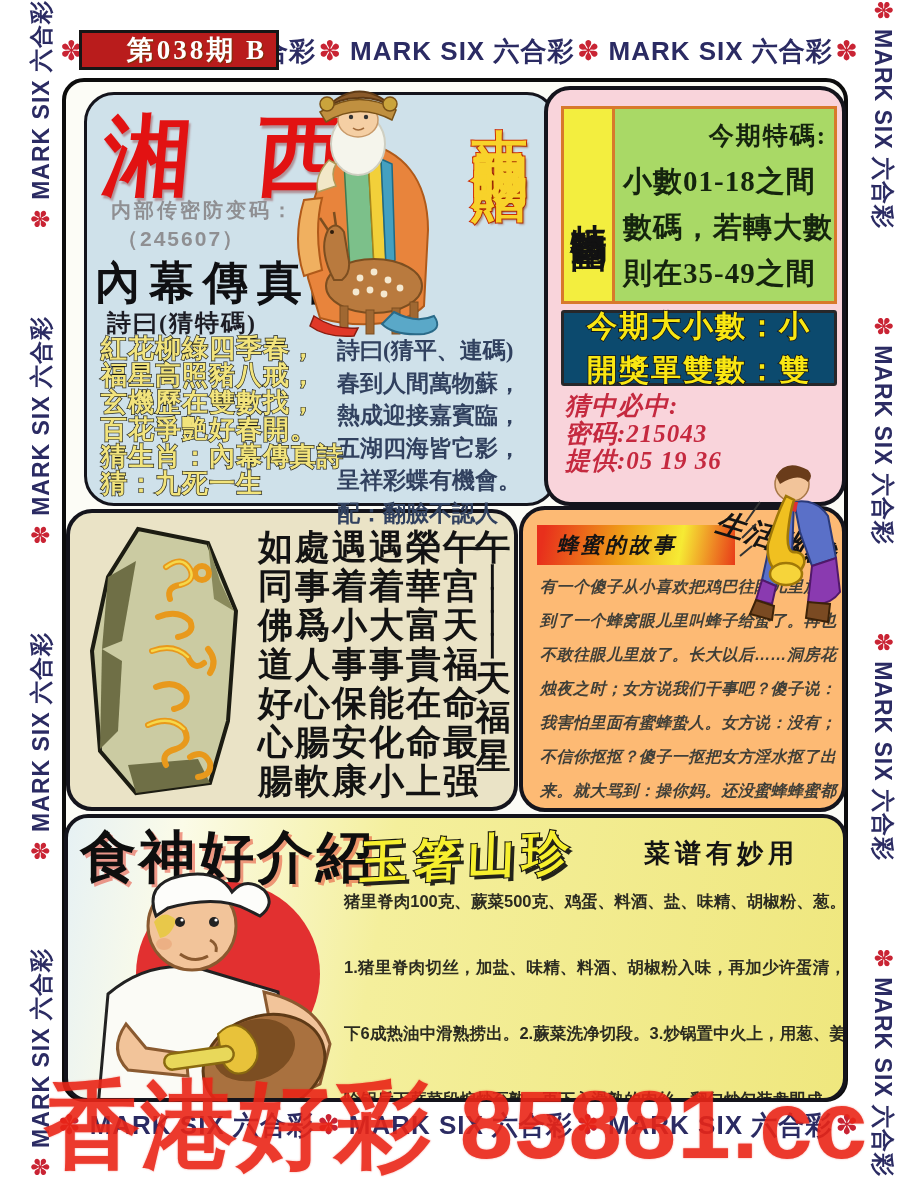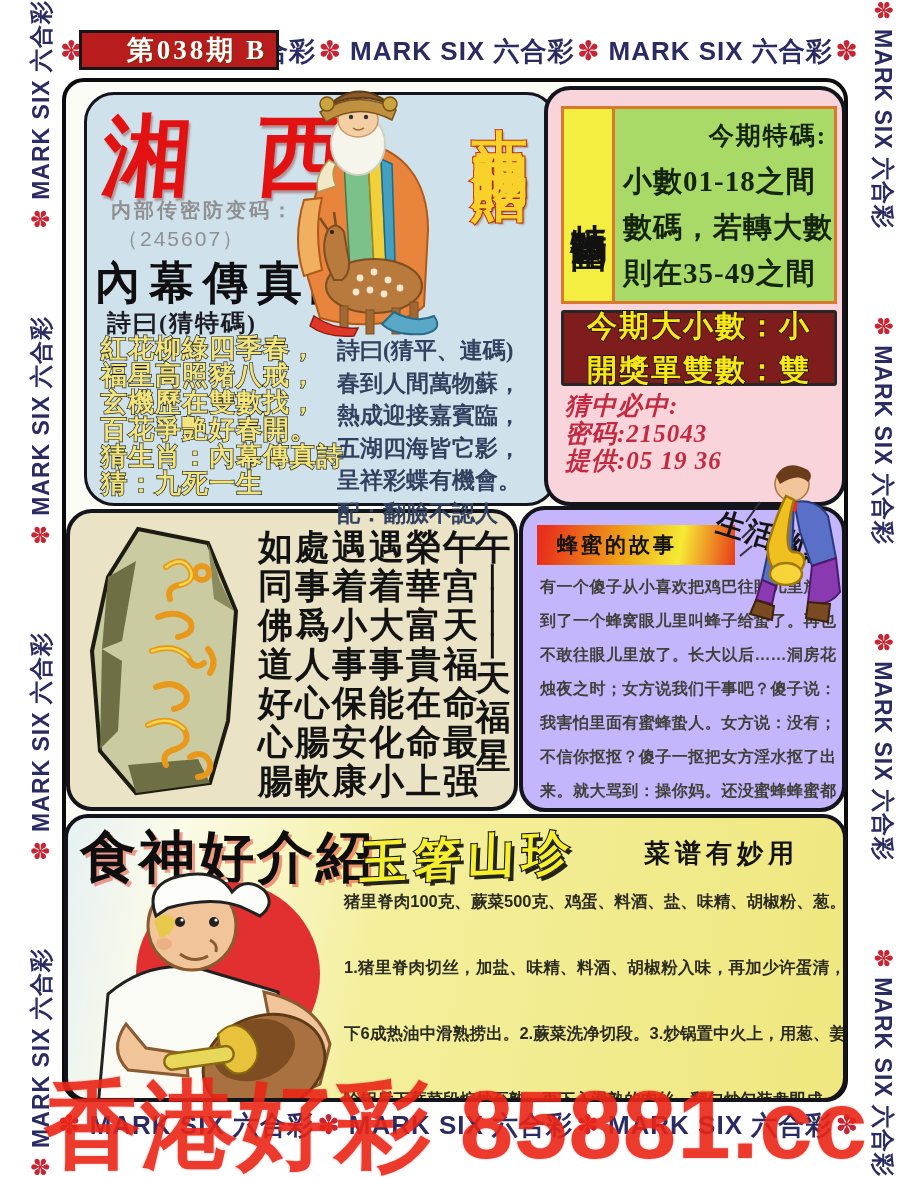--- a/index.html
+++ b/index.html
@@ -33,21 +33,21 @@
   .panel { position:absolute; border:3px solid #14141c; }
 
   
   #panel-tips { left:84px; top:92px; width:473px; height:414px; background:#cfe1ea;
     border-radius:30px; z-index:2; }
   #xiangxi-title { position:absolute; left:16px; top:2px; font-family:"Liberation Serif", serif;
     font-size:88px; font-weight:900; color:#e21212; letter-spacing:66px; white-space:nowrap;
     transform:skewX(-5deg); text-shadow:2px 3px 2px rgba(120,0,0,.35); }
   #secret-label { position:absolute; left:24px; top:102px; font-size:20px; font-weight:700;
     color:#8f8f92; letter-spacing:3px; }
-  #secret-code  { position:absolute; left:30px; top:130px; font-size:21px; font-weight:400;
+  #secret-code  { position:absolute; left:30px; top:130px; font-size:21px; font-weight:700;
     color:#8f8f92; letter-spacing:2px; }
   #col-title { position:absolute; left:8px; top:158px; font-family:"Liberation Serif", serif;
     font-size:45px; font-weight:900; color:#0f0f12; letter-spacing:9px; white-space:nowrap; }
   #poem1-hdr { position:absolute; left:20px; top:212px; font-family:"Liberation Serif", serif;
     font-size:24px; font-weight:700; color:#1c1c24; letter-spacing:2px; }
   #poem1 { position:absolute; left:14px; top:240px; font-family:"Liberation Serif", serif;
     font-size:26px; line-height:27px; letter-spacing:1px; white-space:nowrap; }
   .ytext { color:#f2e47c; font-weight:900; -webkit-text-stroke:1.3px #191914; paint-order:stroke fill; }
   #poem2 { position:absolute; left:250px; top:240px; color:#31415f;
     font-family:"Liberation Serif", serif; font-size:23px; line-height:32.5px; font-weight:600;
@@ -67,41 +67,41 @@
   #range-box { position:absolute; left:13px; top:16px; width:276px; height:198px;
     border:3px solid #d8792b; display:flex; background:#a9d966; }
   #range-title { width:51px; background:#f3ee3f; border-right:3px solid #d8792b;
     display:flex; align-items:center; justify-content:center; writing-mode:vertical-rl;
     text-orientation:upright; font-size:36px; font-weight:900; color:#121212; letter-spacing:5px; }
   #range-body { flex:1; padding:8px 10px 4px 8px; font-family:"Liberation Serif", serif;
     color:#15240e; font-weight:700; }
   #range-hdr { text-align:right; font-size:25px; margin:2px 6px 6px 0; letter-spacing:2px; }
   .range-line { font-size:29px; line-height:46px; letter-spacing:1px; white-space:nowrap; }
   #parity-box { position:absolute; left:13px; top:220px; width:276px; height:76px;
-    background:#7f1d1d; border:3px solid #27272a; border-radius:3px; display:flex;
+    background:#0c4a6e; border:3px solid #27272a; border-radius:3px; display:flex;
     flex-direction:column; align-items:center; justify-content:center; gap:3px; }
   .parity-line { font-size:30px; font-weight:900; color:#f9e713; letter-spacing:2px;
     -webkit-text-stroke:1.6px #141414; paint-order:stroke fill; white-space:nowrap; }
   #must-hit { position:absolute; left:17px; top:302px; font-family:"Liberation Serif", serif;
     font-size:25px; font-weight:800; color:#c5293f; line-height:27.5px; letter-spacing:1px;
     white-space:nowrap;font-style:italic; }
 
   
   #panel-riddle { left:66px; top:509px; width:452px; height:302px; background:#eae3c6;
     border-radius:26px; border-width:4px; }
   #stone-illus { position:absolute; left:8px; top:8px; width:182px; height:284px; }
   #riddle-rows { position:absolute; left:188px; top:14px; font-size:35px; font-weight:900;
     color:#131313; line-height:39px; letter-spacing:2px; white-space:nowrap; }
   #riddle-side { position:absolute; left:404px; top:14px; width:38px; display:flex;
     flex-direction:column; align-items:center; font-size:35px; font-weight:900; color:#131313; }
   #riddle-side .c { line-height:39px; }
   #riddle-side .dash { font-size:26px; line-height:23px; font-weight:700; }
 
-  #panel-humor { left:519px; top:506px; width:327px; height:306px; background:#c4b5fd;
-    border-radius:26px; border-width:4px; }
+  #panel-humor { left:519px; top:506px; width:327px; height:306px; background:#fdba74;
+    border-radius:26px; border-width:4px;font-style:italic; }
   #humor-banner { position:absolute; left:14px; top:15px; width:198px; height:40px;
     background:linear-gradient(100deg,#e8301c 4%,#ef9d18 42%,#f6ea34 72%,#e83a18 100%);
     color:#141414; font-size:21px; font-weight:900; letter-spacing:3px; line-height:40px;
     padding-left:20px; }
   #humor-corner { position:absolute; right:4px; top:10px; transform:rotate(17deg);
     font-size:29px; font-weight:900; color:#141414; letter-spacing:2px; }
   #humor-story { position:absolute; left:17px; top:60px; width:296px; font-size:16px;
     font-weight:600; color:#403f38; line-height:34px; text-align:justify; }
   #sax-illus { position:absolute; left:716px; top:462px; width:138px; height:170px; z-index:6; }
 

